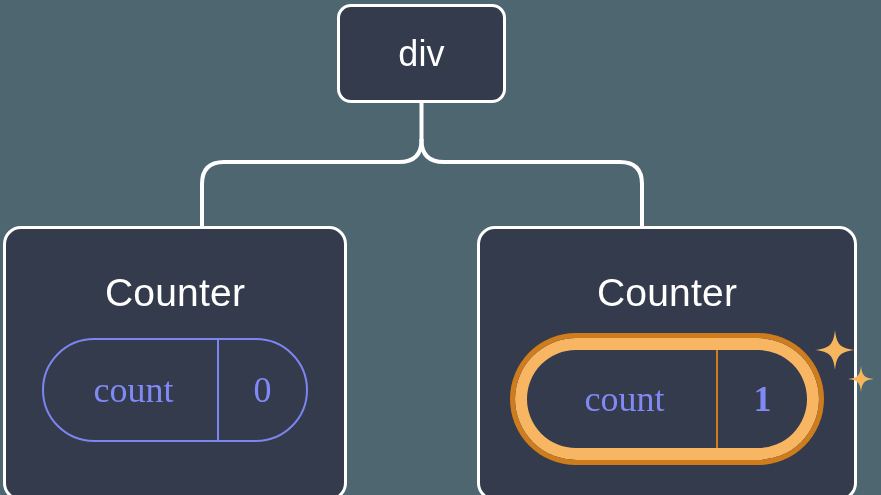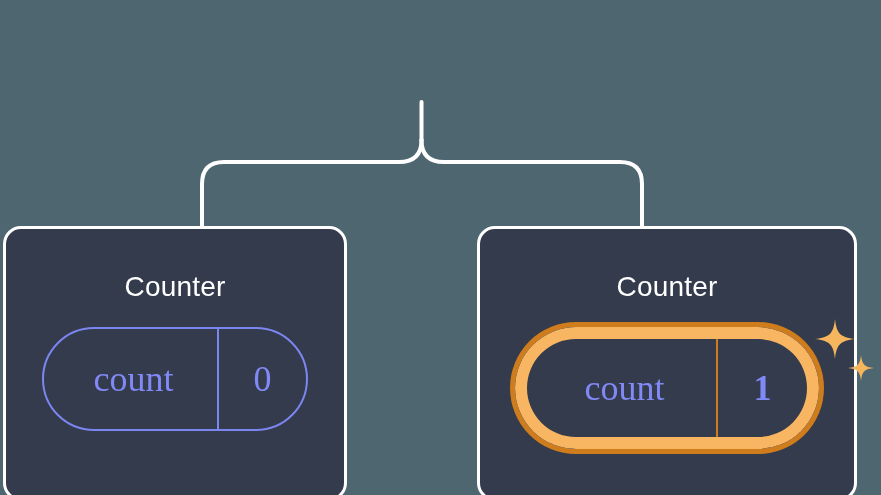--- a/index.html
+++ b/index.html
@@ -64,21 +64,21 @@
   }
 
   .node-title {
     color: #ffffff;
     font-size: 36px;
     line-height: 1;
     letter-spacing: 0.2px;
     white-space: nowrap;
   }
   .node-child .node-title {
-    font-size: 28px;
+    font-size: 39px;
   }
 
   
   .pill-wrap {
     position: relative;
     margin-top: 26px;
     font-family: Liberation Serif, serif;
   }
   .pill {
     position: relative;
@@ -146,20 +146,23 @@
 <div id="stage">
 
   <svg id="connectors" viewBox="0 0 881 495">
     <g fill="none" stroke="#ffffff" stroke-width="4" stroke-linecap="round">
       <path d="M 421.5 102 L 421.5 140"></path>
       <path d="M 421.5 140 Q 421.5 162 399 162 L 224 162 Q 202 162 202 184 L 202 226"></path>
       <path d="M 421.5 140 Q 421.5 162 444 162 L 620 162 Q 642 162 642 184 L 642 226"></path>
     </g>
   </svg>
 
+  <div class="node node-root">
+    <span class="node-title">div</span>
+  </div>
 
   <div class="node node-child node-left">
     <span class="node-title">Counter</span>
     <div class="pill-wrap">
       <div class="pill">
         <span class="pill-key">count</span>
         <span class="pill-val">0</span>
       </div>
     </div>
   </div>

